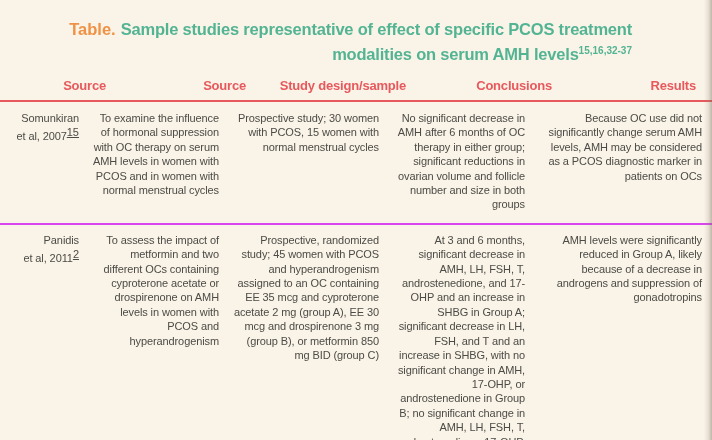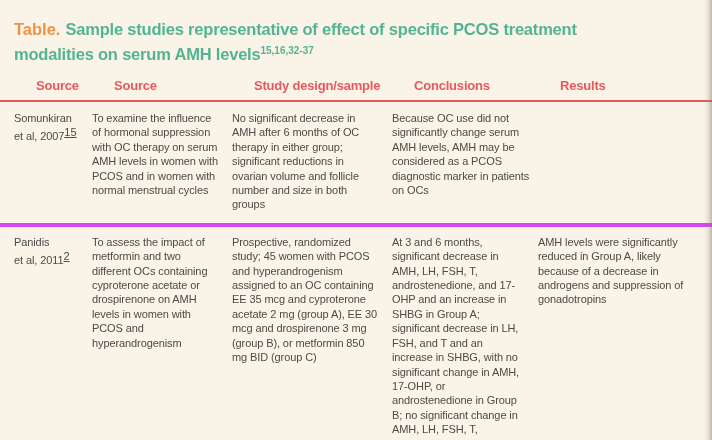--- a/index.html
+++ b/index.html
@@ -1,15 +1,15 @@
 <!DOCTYPE html>
 <html><head>
 <meta charset="utf-8">
 <style>
-  * { margin: 0; padding: 0; box-sizing: border-box; }
+  * { margin: 0; padding: 0; box-sizing: border-box; text-align: right; }
   html, body { width: 712px; height: 440px; }
   body {
     font-family: "Liberation Sans", sans-serif;
     background: #faf3e7;
     color: #4c4b47;
     overflow: hidden;
     position: relative;
   }
   .page { width: 712px; height: 440px; position: relative; }
 
@@ -40,21 +40,21 @@
     color: #e7595d;
     font-weight: bold;
     font-size: 13px;
     letter-spacing: -0.2px;
     padding-right: 8px;
   }
   .trow { align-items: start; }
   .trow-1 {
     padding-top: 9px;
     padding-bottom: 11px;
-    border-bottom: 4px solid #d946ef;
+    border-bottom: 2px solid #d946ef;
   }
   .trow-2 { padding-top: 8px; }
   .td {
     font-size: 11px;
     line-height: 14.4px;
     letter-spacing: -0.1px;
     padding-right: 13px;
     color: #4c4b47;
   }
   .td:last-child { padding-right: 2px; }
@@ -89,20 +89,21 @@
     <div class="th">Conclusions</div>
     <div class="th">Results</div>
   </div>
 
   <div class="trow trow-1">
     <div class="td">
       <span class="src-line">Somunkiran</span>
       <span class="src-line"><span>et al, 2007</span><sup class="ref">15</sup></span>
     </div>
     <div class="td">To examine the influence of hormonal suppression with OC therapy on serum AMH levels in women with PCOS and in women with normal menstrual cycles</div>
+    <div class="td">Prospective study; 30 women with PCOS, 15 women with normal menstrual cycles</div>
     <div class="td">No significant decrease in AMH after 6 months of OC therapy in either group; significant reductions in ovarian volume and follicle number and size in both groups</div>
     <div class="td">Because OC use did not significantly change serum AMH levels, AMH may be considered as a PCOS diagnostic marker in patients on OCs</div>
   </div>
 
   <div class="trow trow-2">
     <div class="td">
       <span class="src-line">Panidis</span>
       <span class="src-line"><span>et al, 2011</span><sup class="ref">2</sup></span>
     </div>
     <div class="td">To assess the impact of metformin and two different OCs containing cyproterone acetate or drospirenone on AMH levels in women with PCOS and hyperandrogenism</div>

